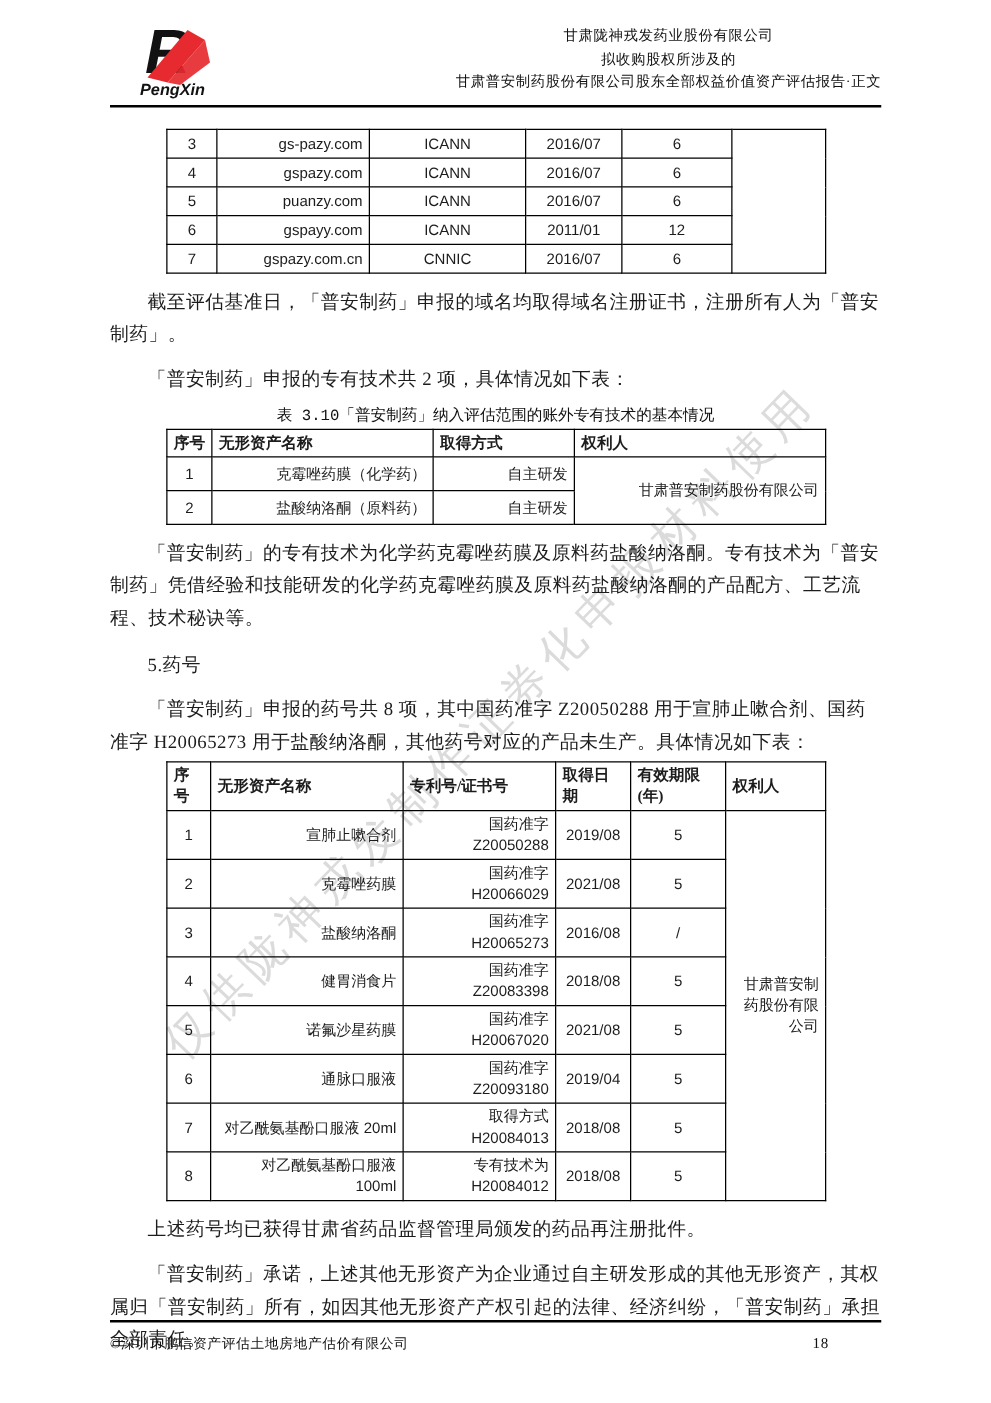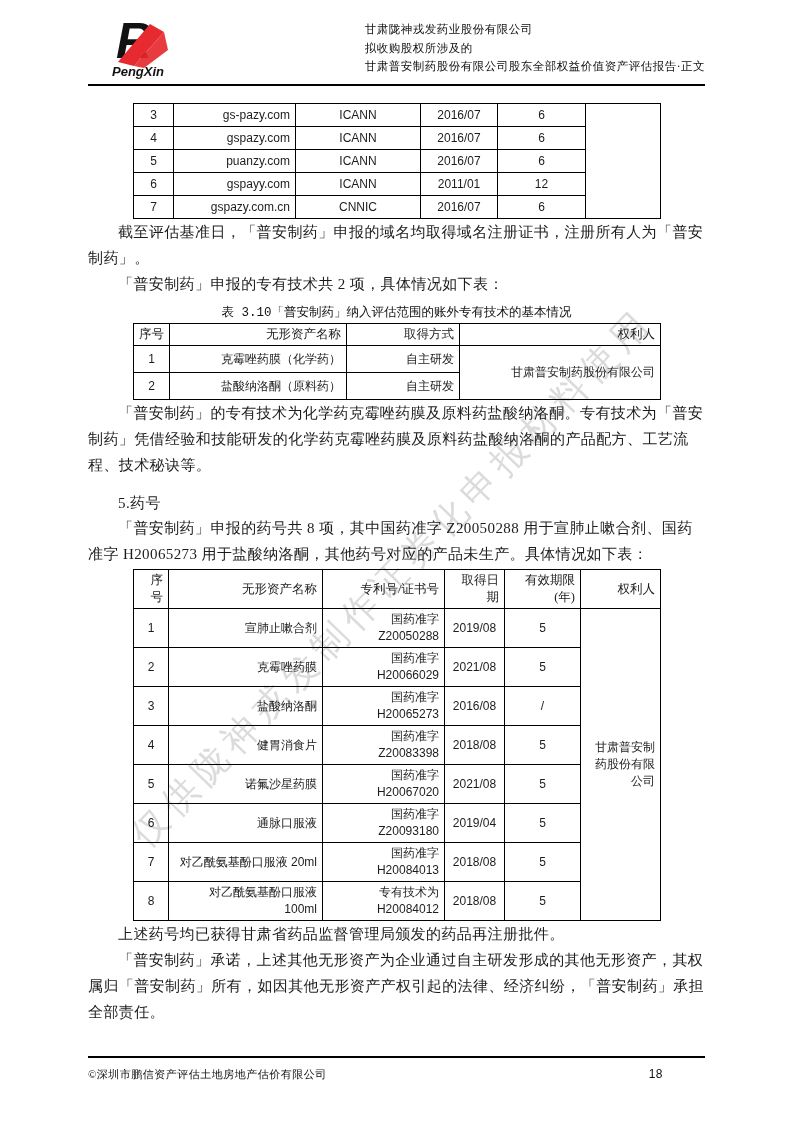--- a/index.html
+++ b/index.html
@@ -15,44 +15,44 @@
     text-align:center; white-space:nowrap;
     font-size:36px; letter-spacing:7px; color:#b9b9b9; opacity:.5;
     transform:rotate(-46deg); z-index:0; pointer-events:none;
     font-family:"Liberation Serif", serif;
   }
   
   .header { position:relative; z-index:1; padding:16px 88px 0 88px; }
   .header-row { display:flex; justify-content:space-between; align-items:flex-start; }
   .logo { width:96px; margin-left:22px; }
   .logo svg { display:block; }
-  .header-lines { text-align:left; font-size:11.5px; line-height:1.62; color:#111; letter-spacing:.5px; padding-top:4px; }
+  .header-lines { text-align:center; font-size:11.5px; line-height:1.62; color:#111; letter-spacing:.5px; padding-top:4px; }
   .header-rule { border-bottom:2.2px solid #000; margin-top:4px; }
   
   .main { position:relative; z-index:1; padding:0 88px; }
-  .para { font-size:15px; line-height:26px; text-indent:2em; margin-top:0; letter-spacing:.4px; }
+  .para { font-size:15px; line-height:26px; text-indent:2em; margin-top:10px; letter-spacing:.4px; }
   .section { font-size:15px; line-height:24px; text-indent:2em; margin-top:13px; letter-spacing:.4px; }
   .caption { font-size:12.5px; text-align:center; margin-top:7px; font-family:Liberation Mono, monospace; color:#111; }
   
   table.doc { border-collapse:collapse; table-layout:fixed; width:527px; margin-left:45px; font-family:"Liberation Sans", sans-serif; }
   table.doc td, table.doc th { border:1.6px solid #000; font-size:12px; padding:2px 5px; line-height:17px; color:#1c1c1c; background:transparent; }
-  table.doc th { font-weight:normal; font-size:12.5px; text-align:right; font-family:"Liberation Serif", serif; }
+  table.doc th { font-weight:bold; font-size:12.5px; text-align:left; font-family:"Liberation Serif", serif; }
   td.c { text-align:center; }
   td.l { text-align:right; }
   table.top-table { margin-top:17px; }
   table.top-table td { height:23px; }
   table.t310 { margin-top:2px; }
   table.t310 td { height:27px; }
   table.t311 { margin-top:2px; }
   table.t311 td { height:23px; }
   
   .footer { position:absolute; z-index:1; left:88px; right:88px; top:1056px; }
   .footer-rule { border-top:2.2px solid #000; }
   .footer-row { display:flex; justify-content:space-between; margin-top:9px; font-size:11px; letter-spacing:.5px; color:#111; }
-  .footer-page { font-size:12px; padding-right:42px; font-family:Liberation Sans, sans-serif;margin-left:31px; }
+  .footer-page { font-size:12px; padding-right:42px; font-family:Liberation Serif, serif;margin-left:31px; }
 </style>
 </head>
 <body>
 
 <div class="page">
 
   <div class="watermark">仅供陇神戎发制作证券化申报材料使用</div>
 
   <div class="header">
     <div class="header-row">
@@ -219,21 +219,21 @@
         <tr>
           <td class="c">6</td>
           <td class="l">通脉口服液</td>
           <td class="l">国药准字 Z20093180</td>
           <td class="c">2019/04</td>
           <td class="c">5</td>
         </tr>
         <tr>
           <td class="c">7</td>
           <td class="l">对乙酰氨基酚口服液 20ml</td>
-          <td class="l">国药准字 H20084013</td>
+          <td class="l">取得方式 H20084013</td>
           <td class="c">2018/08</td>
           <td class="c">5</td>
         </tr>
         <tr>
           <td class="c">8</td>
           <td class="l">对乙酰氨基酚口服液 100ml</td>
           <td class="l">专有技术为 H20084012</td>
           <td class="c">2018/08</td>
           <td class="c">5</td>
         </tr>

